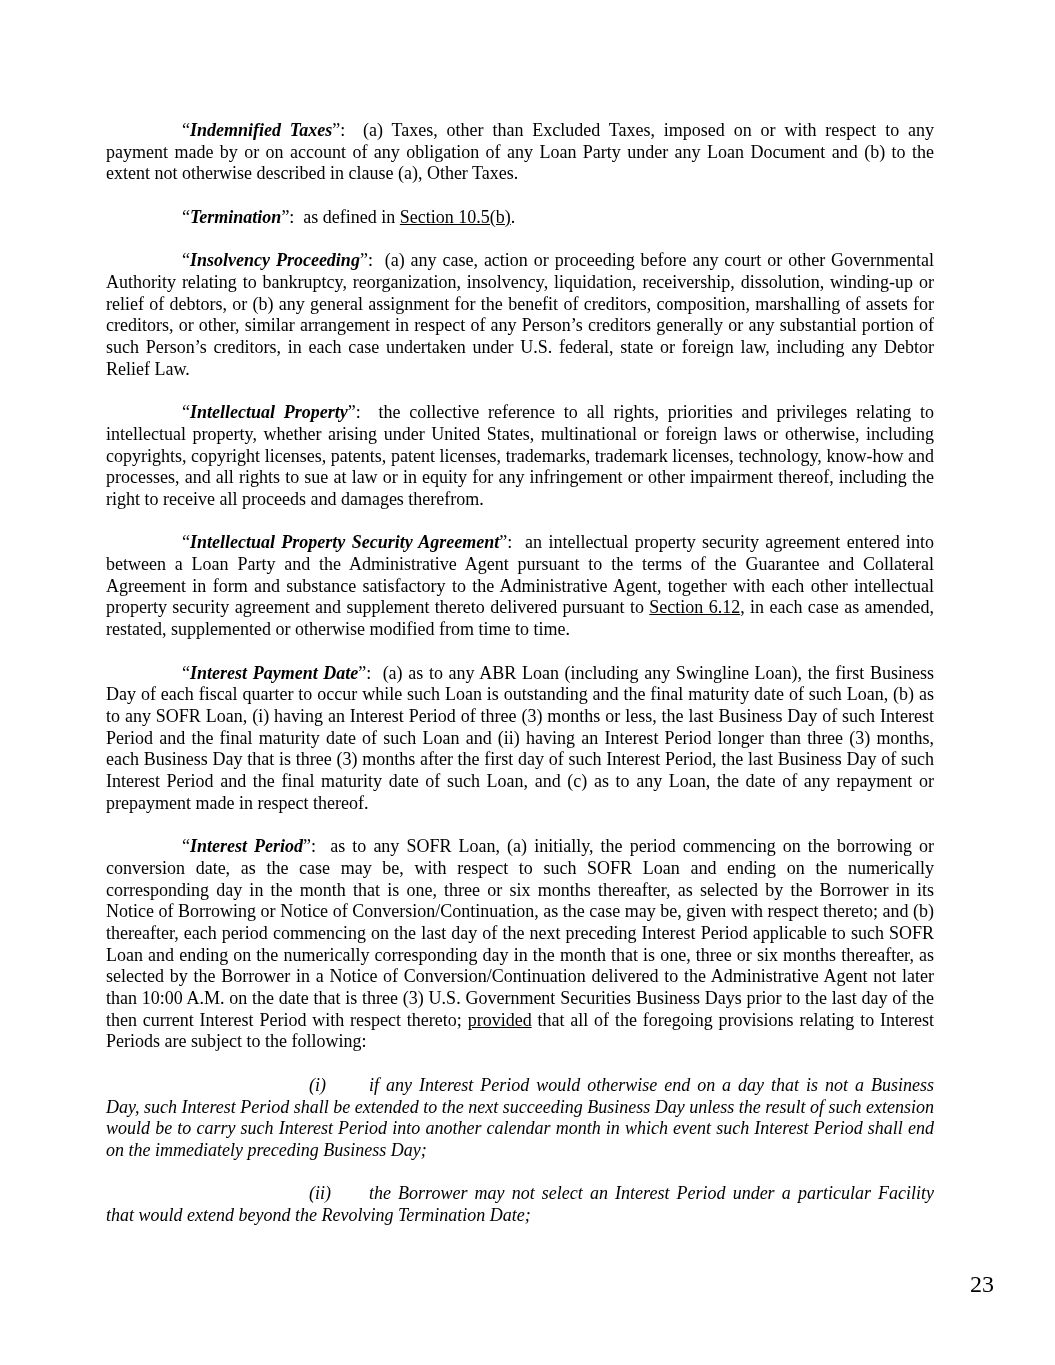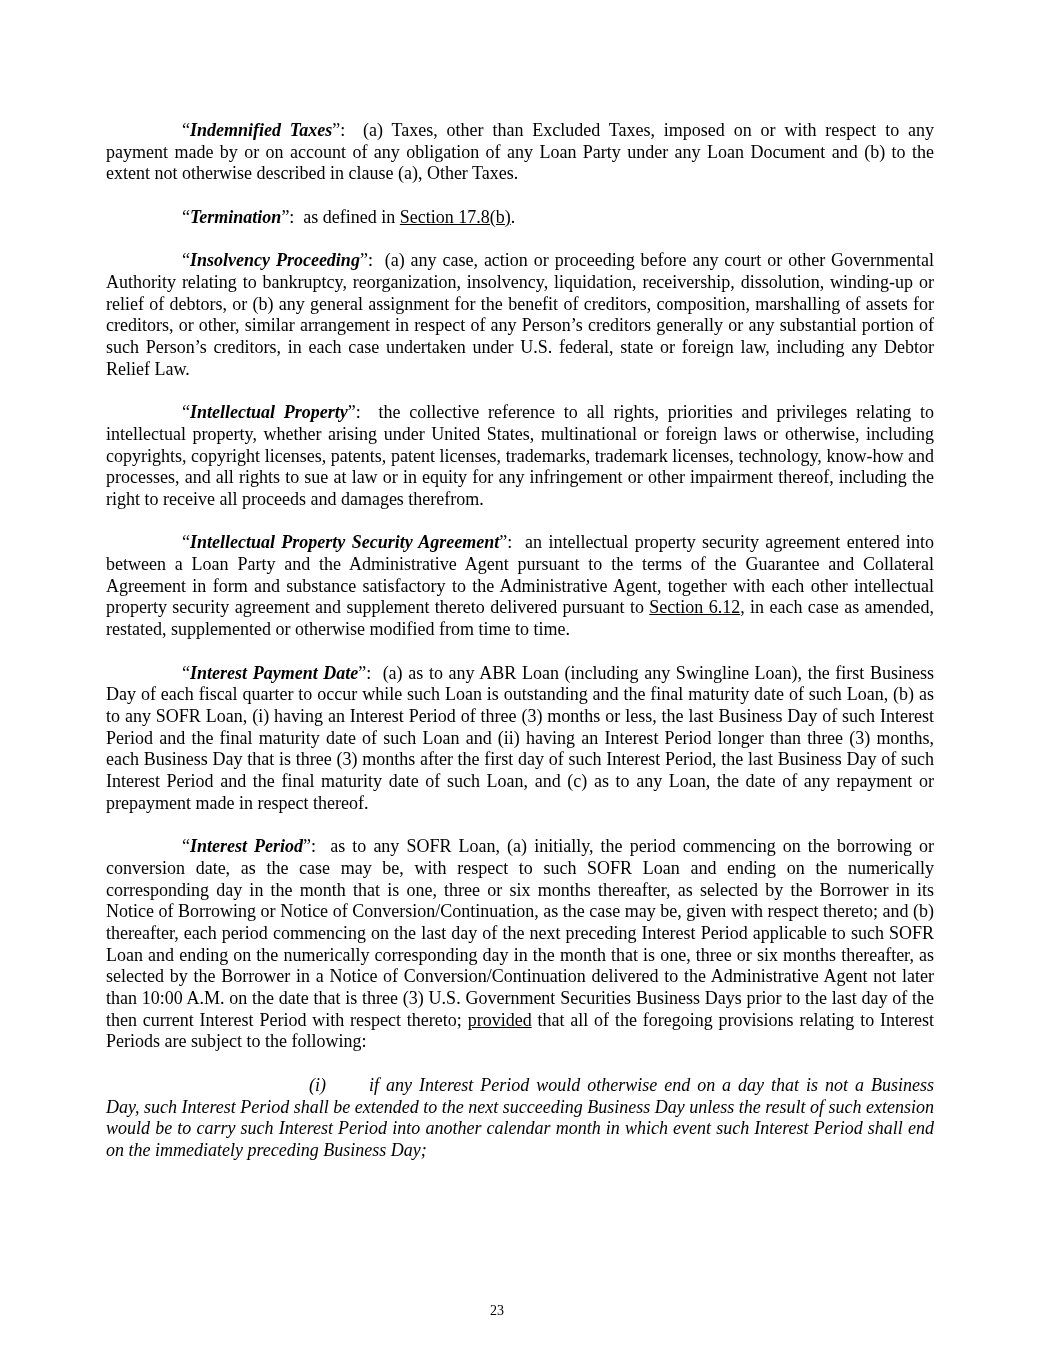--- a/index.html
+++ b/index.html
@@ -45,34 +45,35 @@
   }
   .seg-marker {
     display: inline-block;
     width: 60px;
     text-indent: 0;
   }
   .footer {
     position: absolute;
     left: 0;
     right: 0;
-    top: 1300px;
-    text-align: center;
-    font-size: 14px;
+    top: 1274px;
+    text-align: right;
+    font-size: 24px;
     line-height: 21.7px;
   }
 </style>
 </head>
 <body>
 
 <div class="page">
   <div class="content">
       <p class="para definition"><span class="seg-plain">“</span><span class="seg-term">Indemnified Taxes</span><span class="seg-plain">”:&nbsp; (a) Taxes, other than Excluded Taxes, imposed on or with respect to any payment made by or on account of any obligation of any Loan Party under any Loan Document and (b) to the extent not otherwise described in clause (a), Other Taxes.</span></p>
-      <p class="para definition"><span class="seg-plain">“</span><span class="seg-term">Termination</span><span class="seg-plain">”:&nbsp; as defined in </span><span class="seg-underline">Section 17.8(b)</span><span class="seg-plain">.</span></p>
+      <p class="para definition"><span class="seg-plain">“</span><span class="seg-term">Termination</span><span class="seg-plain">”:&nbsp; as defined in </span><span class="seg-underline">Section 10.5(b)</span><span class="seg-plain">.</span></p>
       <p class="para definition"><span class="seg-plain">“</span><span class="seg-term">Insolvency Proceeding</span><span class="seg-plain">”:&nbsp; (a) any case, action or proceeding before any court or other Governmental Authority relating to bankruptcy, reorganization, insolvency, liquidation, receivership, dissolution, winding-up or relief of debtors, or (b) any general assignment for the benefit of creditors, composition, marshalling of assets for creditors, or other, similar arrangement in respect of any Person’s creditors generally or any substantial portion of such Person’s creditors, in each case undertaken under U.S. federal, state or foreign law, including any Debtor Relief Law.</span></p>
       <p class="para definition"><span class="seg-plain">“</span><span class="seg-term">Intellectual Property</span><span class="seg-plain">”:&nbsp; the collective reference to all rights, priorities and privileges relating to intellectual property, whether arising under United States, multinational or foreign laws or otherwise, including copyrights, copyright licenses, patents, patent licenses, trademarks, trademark licenses, technology, know-how and processes, and all rights to sue at law or in equity for any infringement or other impairment thereof, including the right to receive all proceeds and damages therefrom.</span></p>
       <p class="para definition"><span class="seg-plain">“</span><span class="seg-term">Intellectual Property Security Agreement</span><span class="seg-plain">”:&nbsp; an intellectual property security agreement entered into between a Loan Party and the Administrative Agent pursuant to the terms of the Guarantee and Collateral Agreement in form and substance satisfactory to the Administrative Agent, together with each other intellectual property security agreement and supplement thereto delivered pursuant to </span><span class="seg-underline">Section 6.12</span><span class="seg-plain">, in each case as amended, restated, supplemented or otherwise modified from time to time.</span></p>
       <p class="para definition"><span class="seg-plain">“</span><span class="seg-term">Interest Payment Date</span><span class="seg-plain">”:&nbsp; (a) as to any ABR Loan (including any Swingline Loan), the first Business Day of each fiscal quarter to occur while such Loan is outstanding and the final maturity date of such Loan, (b) as to any SOFR Loan, (i) having an Interest Period of three (3) months or less, the last Business Day of such Interest Period and the final maturity date of such Loan and (ii) having an Interest Period longer than three (3) months, each Business Day that is three (3) months after the first day of such Interest Period, the last Business Day of such Interest Period and the final maturity date of such Loan, and (c) as to any Loan, the date of any repayment or prepayment made in respect thereof.</span></p>
       <p class="para definition"><span class="seg-plain">“</span><span class="seg-term">Interest Period</span><span class="seg-plain">”:&nbsp; as to any SOFR Loan, (a) initially, the period commencing on the borrowing or conversion date, as the case may be, with respect to such SOFR Loan and ending on the numerically corresponding day in the month that is one, three or six months thereafter, as selected by the Borrower in its Notice of Borrowing or Notice of Conversion/Continuation, as the case may be, given with respect thereto; and (b) thereafter, each period commencing on the last day of the next preceding Interest Period applicable to such SOFR Loan and ending on the numerically corresponding day in the month that is one, three or six months thereafter, as selected by the Borrower in a Notice of Conversion/Continuation delivered to the Administrative Agent not later than 10:00 A.M. on the date that is three (3) U.S. Government Securities Business Days prior to the last day of the then current Interest Period with respect thereto; </span><span class="seg-underline">provided</span><span class="seg-plain"> that all of the foregoing provisions relating to Interest Periods are subject to the following:</span></p>
       <p class="para subclause"><span class="seg-marker">(i)</span><span class="seg-plain">if any Interest Period would otherwise end on a day that is not a Business Day, such Interest Period shall be extended to the next succeeding Business Day unless the result of such extension would be to carry such Interest Period into another calendar month in which event such Interest Period shall end on the immediately preceding Business Day;</span></p>
+      <p class="para subclause"><span class="seg-marker">(ii)</span><span class="seg-plain">the Borrower may not select an Interest Period under a particular Facility that would extend beyond the Revolving Termination Date;</span></p>
     </div>
   <div class="footer">23</div>
 </div>
 
 </body></html>

